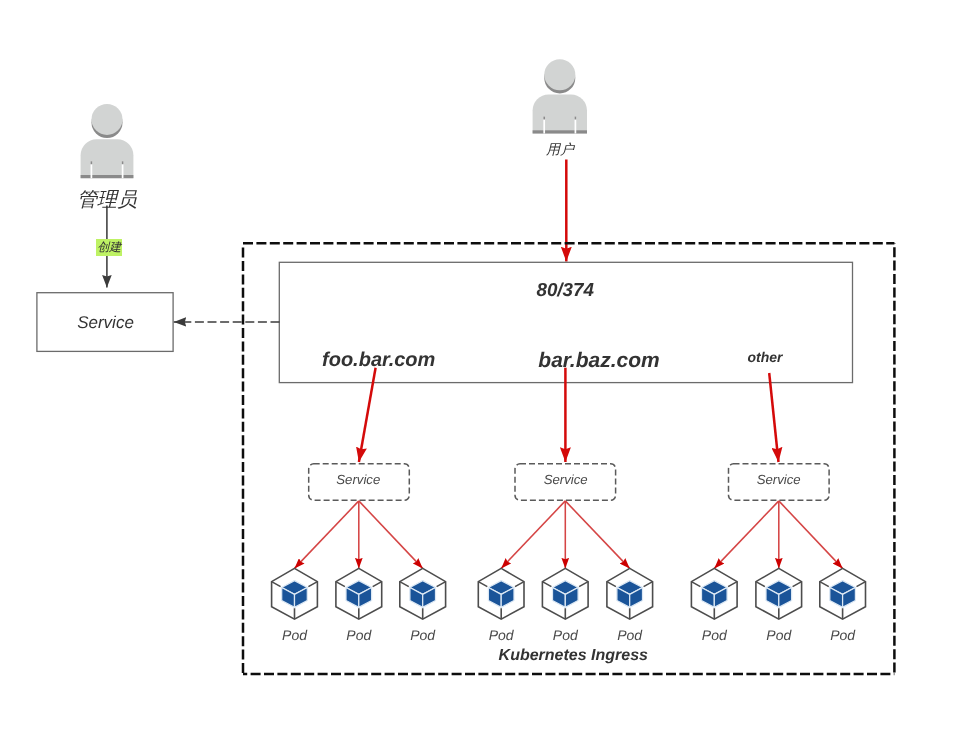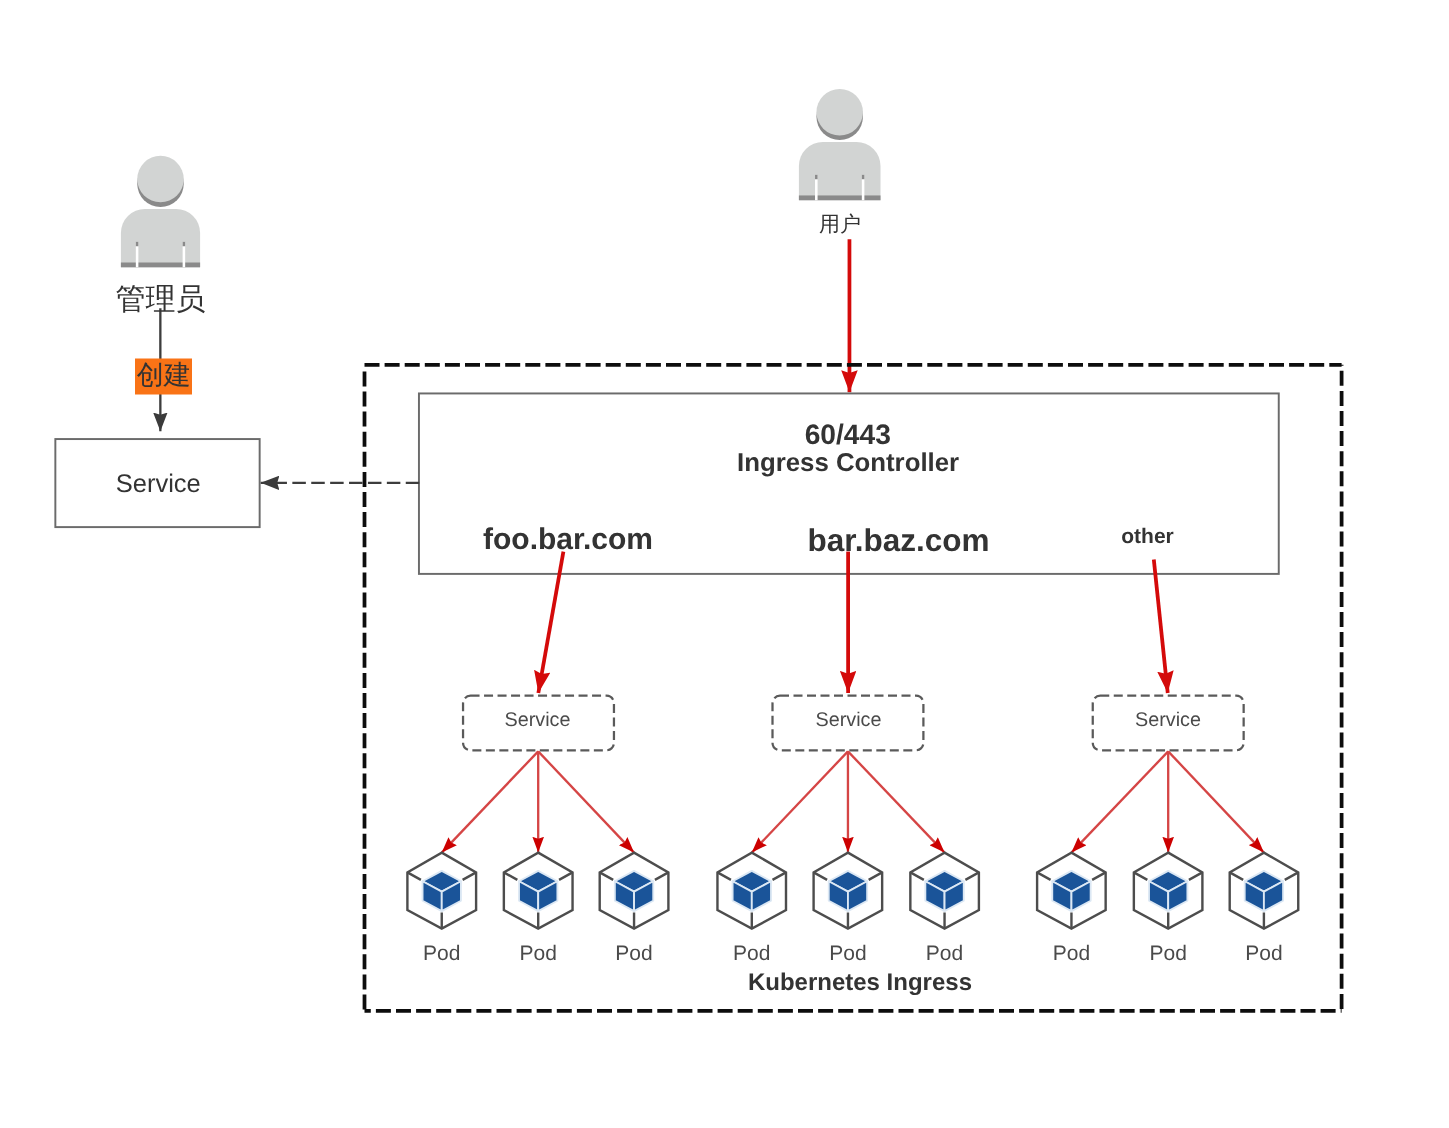--- a/index.html
+++ b/index.html
@@ -2,21 +2,21 @@
 <html><head>
 <meta charset="utf-8">
 <style>
   html,body{margin:0;padding:0;}
   body{width:966px;height:752px;background:#ffffff;overflow:hidden;
        font-family:"Liberation Sans",sans-serif;}
   #stage{position:relative;width:966px;height:752px;background:#fff;}
   .lbl{position:absolute;white-space:nowrap;color:#333333;
        font-family:"Liberation Sans",sans-serif;
        -webkit-font-smoothing:antialiased;text-rendering:geometricPrecision;}
-  .ctr{transform:translateX(-50%);text-align:left;}
+  .ctr{transform:translateX(-50%);text-align:left;font-style:italic;}
   svg.layer{position:absolute;left:0;top:0;width:966px;height:752px;pointer-events:none;}
 </style>
 </head>
 <body>
 
 <div id="stage">
 
   <svg class="layer" viewBox="0 0 966 752">
     <defs>
       <marker id="redArrow" markerWidth="6.2" markerHeight="4.4" refX="5.9" refY="2.2" orient="auto" markerUnits="strokeWidth">
@@ -143,24 +143,23 @@
         <polygon points="842.6,568.4 865.5,581.6 865.5,606.7 842.6,619.1 819.8,606.7 819.8,581.6" fill="#ffffff" stroke="#4d4d4d" stroke-width="1.6"></polygon>
         <path d="M819.8,581.6 L828.8,586.6 M865.5,581.6 L856.5,586.6 M842.6,619.1 L842.6,608.3" stroke="#4d4d4d" stroke-width="1.6" fill="none"></path>
         <polygon points="842.6,580.6 855.4,587.5 842.6,594.4 829.8,587.5" fill="#1a5499" stroke="#dce8f4" stroke-width="1.25" stroke-linejoin="round"></polygon>
         <polygon points="829.8,587.5 842.6,594.4 842.6,607.4 829.8,600.5" fill="#1a5499" stroke="#dce8f4" stroke-width="1.25" stroke-linejoin="round"></polygon>
         <polygon points="855.4,587.5 842.6,594.4 842.6,607.4 855.4,600.5" fill="#1a5499" stroke="#dce8f4" stroke-width="1.25" stroke-linejoin="round"></polygon>
       </g>
   </svg>
 
   <div class="lbl ctr" style="left:107px;top:185.5px;font-size:20px">管理员</div>
   <div class="lbl ctr" style="left:560px;top:141px;font-size:14px">用户</div>
-  <div class="lbl ctr" style="left:109.2px;top:239.2px;font-size:18px;background:#f97316;padding:0 1px">创建</div>
+  <div class="lbl ctr" style="left:109.2px;top:239.2px;font-size:12px;background:#bef264;padding:0 1px">创建</div>
   <div class="lbl ctr" style="left:105.5px;top:313px;font-size:17px">Service</div>
-  <div class="lbl ctr" style="left:565.2px;top:279px;font-size:18.8px;font-weight:bold">60/443</div>
-  <div class="lbl ctr" style="left:565.4px;top:298px;font-size:17.2px;font-weight:bold">Ingress Controller</div>
+  <div class="lbl ctr" style="left:565.2px;top:279px;font-size:18.8px;font-weight:bold">80/374</div>
   <div class="lbl ctr" style="left:378.7px;top:348.5px;font-size:20px;font-weight:bold">foo.bar.com</div>
   <div class="lbl ctr" style="left:599px;top:348.5px;font-size:21px;font-weight:bold">bar.baz.com</div>
   <div class="lbl ctr" style="left:765px;top:348.5px;font-size:14px;font-weight:bold">other</div>
   <div class="lbl ctr" style="left:358.3px;top:471.8px;font-size:13.2px;color:#4a4a4a">Service</div>
   <div class="lbl ctr" style="left:565.7px;top:471.8px;font-size:13.2px;color:#4a4a4a">Service</div>
   <div class="lbl ctr" style="left:778.7px;top:471.8px;font-size:13.2px;color:#4a4a4a">Service</div>
   <div class="lbl ctr" style="left:294.5px;top:627.3px;font-size:14px;color:#4a4a4a">Pod</div>
   <div class="lbl ctr" style="left:358.8px;top:627.3px;font-size:14px;color:#4a4a4a">Pod</div>
   <div class="lbl ctr" style="left:422.7px;top:627.3px;font-size:14px;color:#4a4a4a">Pod</div>
   <div class="lbl ctr" style="left:501.2px;top:627.3px;font-size:14px;color:#4a4a4a">Pod</div>

